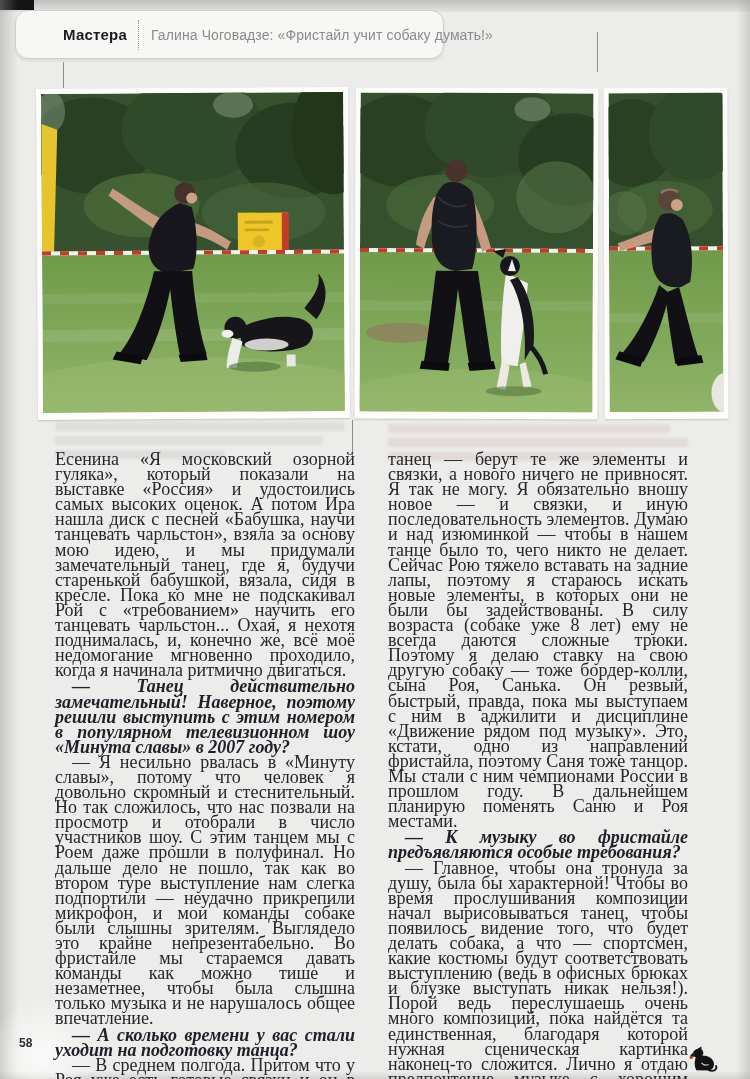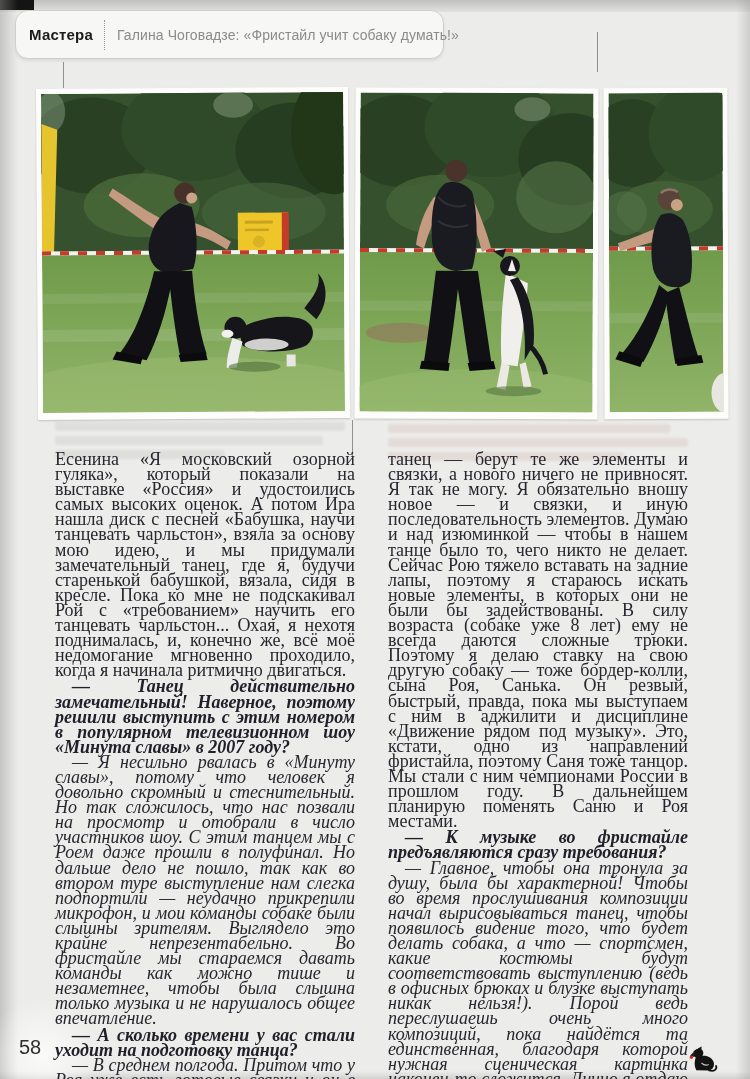--- a/index.html
+++ b/index.html
@@ -22,21 +22,21 @@
     background:radial-gradient(circle,rgba(255,255,255,.75),rgba(255,255,255,0) 70%);}
 
   
   .banner{
     position:absolute;left:15px;top:10px;width:427px;height:47px;
     background:#f7f7f5;border:1px solid #cfcfcd;border-radius:13px;
     box-shadow:0 2px 3px rgba(0,0,0,.08);
     display:flex;align-items:center;
     font-family:"Liberation Sans", sans-serif;
   }
-  .banner .section{font-weight:bold;font-size:15px;color:#1c1c1c;padding-left:13px;letter-spacing:.2px;}
+  .banner .section{font-weight:bold;font-size:15px;color:#1c1c1c;padding-left:13px;letter-spacing:.2px;margin-left:34px;}
   .banner .dots{height:30px;border-left:1px dotted #9a9a98;margin-left:11px;}
   .banner .title{font-size:14px;color:#8b8b8b;padding-left:12px;white-space:nowrap;letter-spacing:.1px;}
 
   .crop-mark{position:absolute;width:1px;background:#8f8f8d;}
   .cm1{left:597px;top:32px;height:40px;}
   .cm2{left:352px;top:420px;height:42px;}
   .cm3{left:63px;top:62px;height:26px;}
 
   
   .photo-strip{position:absolute;left:37px;top:88px;width:713px;display:flex;gap:6px;}
@@ -50,26 +50,26 @@
   
   .ghost{position:absolute;height:9px;border-radius:2px;filter:blur(1.2px);}
   .ghost.gray{background:#9a9a98;opacity:.16;}
   .ghost.pink{background:#c29a90;opacity:.20;}
 
   
   .columns{position:absolute;left:55px;top:452px;width:633px;display:flex;gap:33px;}
   .col{width:300px;color:#26262e;font-size:18px;line-height:15.1px;text-align:justify;}
   .para{margin:0;}
   .para.lead{text-indent:0;}
-  .para.answer{text-indent:17px;font-style:italic;}
+  .para.answer{text-indent:17px;}
   .para.question{text-indent:17px;font-weight:bold;font-style:italic;color:#20202a;margin-top:1px;}
 
   
   .page-num{position:absolute;left:19px;top:1036px;
-    font-family:"Liberation Sans", sans-serif;font-weight:normal;font-size:20px;color:#2e2e2e;}
+    font-family:"Liberation Sans", sans-serif;font-weight:bold;font-size:12px;color:#2e2e2e;}
   .dog-logo{position:absolute;left:688px;top:1044px;width:36px;height:31px;}
 </style>
 </head>
 <body>
 
 <div class="page">
   <div class="top-band"></div>
   <div class="corner-black"></div>
   <div class="edge-left"></div>
   <div class="edge-right"></div>
@@ -243,21 +243,21 @@
   <section class="columns">
     <div class="col">
         <p class="para lead">Есенина «Я московский озорной гуляка», который показали на выставке «Россия» и удостоились самых высоких оценок. А потом Ира нашла диск с песней «Бабушка, научи танцевать чарльстон», взяла за основу мою идею, и мы придумали замечательный танец, где я, будучи старенькой бабушкой, вязала, сидя в кресле. Пока ко мне не подскакивал Рой с «требованием» научить его танцевать чарльстон... Охая, я нехотя поднималась, и, конечно же, всё моё недомогание мгновенно проходило, когда я начинала ритмично двигаться.</p>
         <p class="para question">— Танец действительно замечательный! Наверное, поэтому решили выступить с этим номером в популярном телевизионном шоу «Минута славы» в 2007 году?</p>
         <p class="para answer">— Я несильно рвалась в «Минуту славы», потому что человек я довольно скромный и стеснительный. Но так сложилось, что нас позвали на просмотр и отобрали в число участников шоу. С этим танцем мы с Роем даже прошли в полуфинал. Но дальше дело не пошло, так как во втором туре выступление нам слегка подпортили — неудачно прикрепили микрофон, и мои команды собаке были слышны зрителям. Выглядело это крайне непрезентабельно. Во фристайле мы стараемся давать команды как можно тише и незаметнее, чтобы была слышна только музыка и не нарушалось общее впечатление.</p>
         <p class="para question">— А сколько времени у вас стали уходит на подготовку танца?</p>
         <p class="para answer">— В среднем полгода. Притом что у Роя уже есть готовые связки и он в принципе многое знает. Но, чтобы вдохнуть жизнь в новый танец, нужно забыть старый. Иначе собака не овладеет новыми элементами, и танец будет похож на предыдущий. Это, кстати, своеобразный бич для тех, кто стремится как можно скорее, скажем, за месяц, выучить с собакой новый</p>
       </div>
     <div class="col">
         <p class="para lead">танец — берут те же элементы и связки, а нового ничего не привносят. Я так не могу. Я обязательно вношу новое — и связки, и иную последовательность элементов. Думаю и над изюминкой — чтобы в нашем танце было то, чего никто не делает. Сейчас Рою тяжело вставать на задние лапы, поэтому я стараюсь искать новые элементы, в которых они не были бы задействованы. В силу возраста (собаке уже 8 лет) ему не всегда даются сложные трюки. Поэтому я делаю ставку на свою другую собаку — тоже бордер-колли, сына Роя, Санька. Он резвый, быстрый, правда, пока мы выступаем с ним в аджилити и дисциплине «Движение рядом под музыку». Это, кстати, одно из направлений фристайла, поэтому Саня тоже танцор. Мы стали с ним чемпионами России в прошлом году. В дальнейшем планирую поменять Саню и Роя местами.</p>
-        <p class="para question">— К музыке во фристайле предъявляются сразу требования?</p>
+        <p class="para question">— К музыку во фристайле предъявляются особые требования?</p>
         <p class="para answer">— Главное, чтобы она тронула за душу, была бы характерной! Чтобы во время прослушивания композиции начал вырисовываться танец, чтобы появилось видение того, что будет делать собака, а что — спортсмен, какие костюмы будут соответствовать выступлению (ведь в офисных брюках и блузке выступать никак нельзя!). Порой ведь переслушаешь очень много композиций, пока найдётся та единственная, благодаря которой нужная сценическая картинка наконец-то сложится. Лично я отдаю предпочтение музыке с хорошим ритмом, чтобы под неё можно было легко двигаться не только мне, но и собаке. На мой взгляд, современная музыка не очень годится для танца. Да и ритм у неё один и тот же — развернуться негде! А вот если взять народную музыку, пусть и в современной обработке, то там сразу будет виден характер, в голове начнёт выри-</p>
       </div>
   </section>
 
   <div class="page-num">58</div>
   <div class="dog-logo">
     <svg width="36" height="31" viewBox="0 0 34 30">
       <g fill="#131313">
         <ellipse cx="9.5" cy="9" rx="5" ry="4.4" transform="rotate(-18 9.5 9)"></ellipse>
         <path d="M4.6,8.2 L1.6,11.4 L5.6,12.6 Z"></path>

